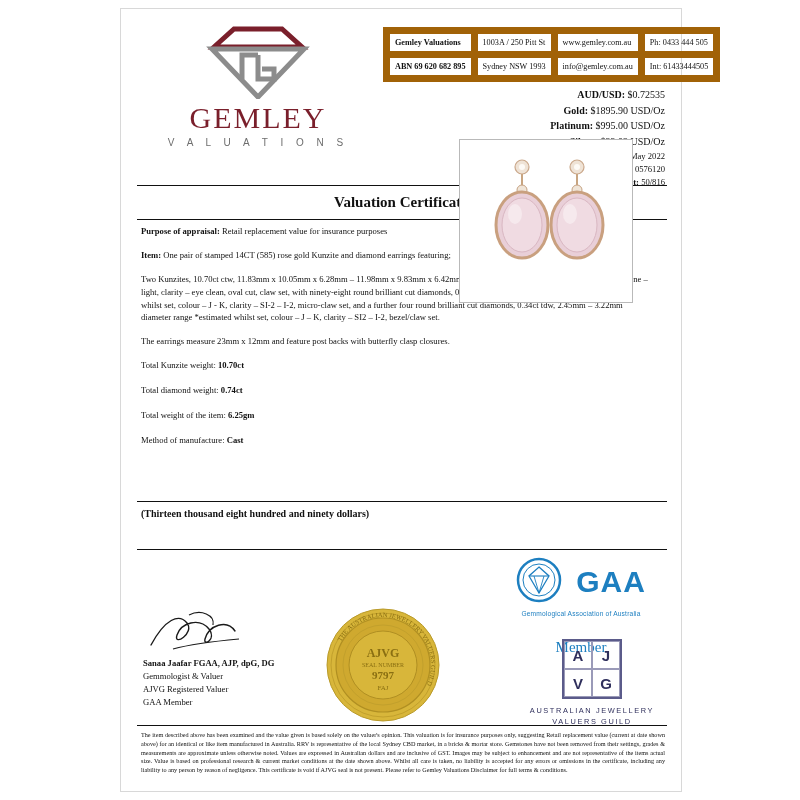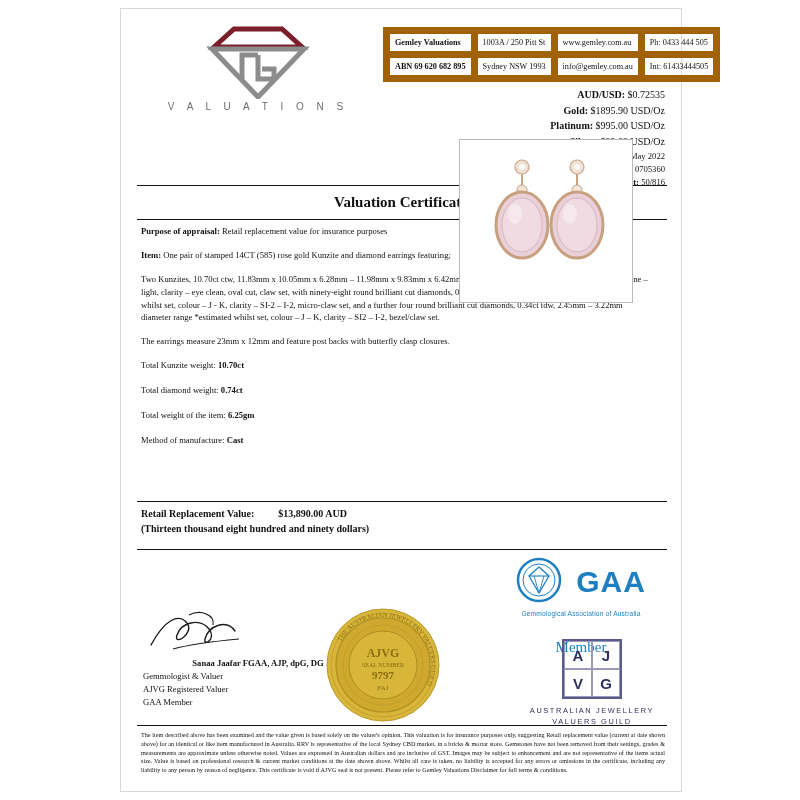--- a/index.html
+++ b/index.html
@@ -175,21 +175,21 @@
   .sig {
     position: absolute;
     left: 22px;
     top: 600px;
     width: 230px;
     font-family: "Liberation Serif", serif;
     font-size: 8.6px;
     line-height: 1.5;
   }
   .sig-img { height: 46px; position: relative; }
-  .sig-name { font-weight: bold; margin-top: 2px; text-align: center; }
+  .sig-name { font-weight: bold; margin-top: 2px; }
 
   .seal {
     position: absolute;
     left: 196px;
     top: 590px;
     width: 132px;
     height: 132px;
   }
 
   .gaa {
@@ -282,20 +282,21 @@
 
       <div class="logo-wrap">
         <div class="logo-mark">
           <svg width="120" height="74" viewBox="0 0 120 74">
             <polygon points="16,22 36,4 84,4 104,22" fill="none" stroke="#7a1f2b" stroke-width="5"></polygon>
             <polygon points="14,24 106,24 60,72" fill="none" stroke="#8c8c8c" stroke-width="5"></polygon>
             <path d="M60 30 L60 54 L76 54 L76 44 L64 44" fill="none" stroke="#8c8c8c" stroke-width="5"></path>
             <path d="M60 30 L44 30 L44 54" fill="none" stroke="#8c8c8c" stroke-width="5"></path>
           </svg>
         </div>
+        <div class="logo-title">GEMLEY</div>
         <div class="logo-sub">V A L U A T I O N S</div>
       </div>
 
       <table class="contact-table">
         <tbody>
             <tr>
           <td class="b">Gemley Valuations</td>
           <td>1003A / 250 Pitt St</td>
           <td>www.gemley.com.au</td>
           <td>Ph: 0433 444 505</td>
@@ -328,21 +329,21 @@
         </div>
       </div>
 
       <div class="meta">
         <div>
           <span class="lbl">Date:</span>
           <span><span>5</span><sup>th</sup><span> May 2022</span></span>
         </div>
         <div>
           <span class="lbl">Certificate #:</span>
-          <span>0705360</span>
+          <span>0576120</span>
         </div>
         <div>
           <span class="lbl">Client:</span>
           <span>50/816</span>
         </div>
       </div>
     </div>
 
     <div class="rule r1"></div>
     <div class="cert-title">Valuation Certificate</div>
@@ -396,23 +397,20 @@
           <ellipse cx="117" cy="85" rx="26" ry="33" fill="#e9cfd8" stroke="#c9a07f" stroke-width="3"></ellipse>
           <ellipse cx="117" cy="85" rx="20" ry="27" fill="#f0dbe2" stroke="#d9b7c2" stroke-width="1"></ellipse>
           <ellipse cx="110" cy="74" rx="7" ry="10" fill="#f8ecf0" opacity="0.8"></ellipse>
         </g>
       </svg>
     </div>
 
     <div class="rule r3"></div>
 
     <div class="retail">
-      <div class="l1">
-        <span>Retail Replacement Value:</span><span class="amt">$13,890.00 AUD</span>
-      </div>
       <div class="l2">(Thirteen thousand eight hundred and ninety dollars)</div>
     </div>
 
     <div class="rule r4"></div>
 
     <div class="sig">
       <div class="sig-img">
         <svg width="150" height="46" viewBox="0 0 150 46">
           <path d="M8 36 C22 10, 36 4, 44 14 C52 24, 30 38, 34 26 C38 14, 56 8, 66 20 C74 30, 60 38, 62 30 C66 16, 84 10, 92 22" fill="none" stroke="#1a1a1a" stroke-width="1.4" stroke-linecap="round"></path>
           <path d="M46 6 C58 0, 72 6, 70 16" fill="none" stroke="#1a1a1a" stroke-width="1.2"></path>

